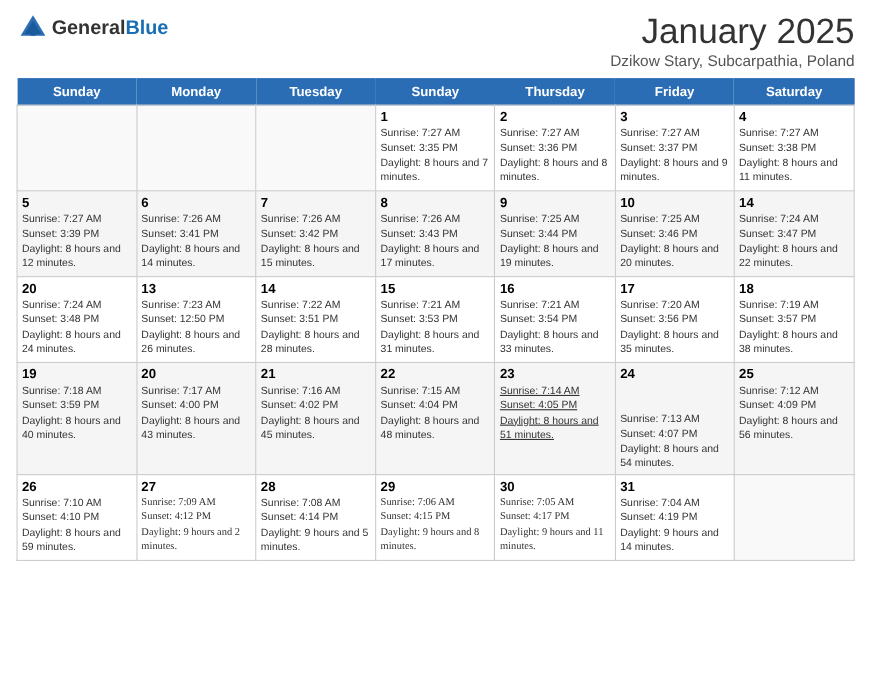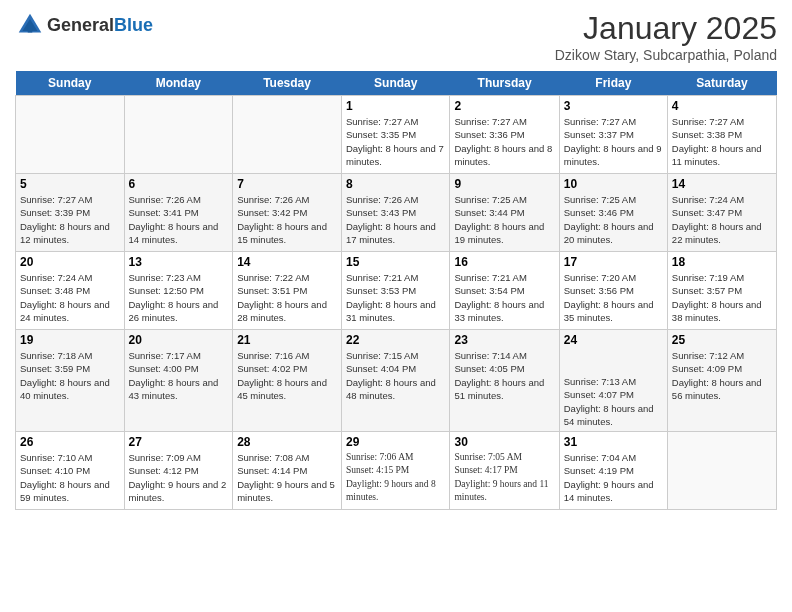--- a/index.html
+++ b/index.html
@@ -264,21 +264,21 @@
 Daylight: 8 hours and 45 minutes.</div>
           </td>
           <td>
             <span class="day-number">22</span>
             <div class="day-info" style="white-space: pre-line;">Sunrise: 7:15 AM
 Sunset: 4:04 PM
 Daylight: 8 hours and 48 minutes.</div>
           </td>
           <td>
             <span class="day-number">23</span>
-            <div class="day-info" style="white-space: pre-line;">Sunrise: 7:14 AM
+            <div class="day-info" style="white-space: pre-line; text-decoration: underline;">Sunrise: 7:14 AM
 Sunset: 4:05 PM
 Daylight: 8 hours and 51 minutes.</div>
           </td>
           <td>
             <span class="day-number">24</span>
             <div class="day-info" style="white-space: pre-line; margin-top: 28px;">Sunrise: 7:13 AM
 Sunset: 4:07 PM
 Daylight: 8 hours and 54 minutes.</div>
           </td>
           <td>
@@ -290,21 +290,21 @@
         </tr>
         <tr>
           <td>
             <span class="day-number">26</span>
             <div class="day-info" style="white-space: pre-line;">Sunrise: 7:10 AM
 Sunset: 4:10 PM
 Daylight: 8 hours and 59 minutes.</div>
           </td>
           <td>
             <span class="day-number">27</span>
-            <div class="day-info" style="white-space: pre-line;">Sunrise: 7:09 AM
+            <div class="day-info" style="white-space: pre-line; font-family: Liberation Serif, serif;">Sunrise: 7:09 AM
 Sunset: 4:12 PM
 Daylight: 9 hours and 2 minutes.</div>
           </td>
           <td>
             <span class="day-number">28</span>
             <div class="day-info" style="white-space: pre-line;">Sunrise: 7:08 AM
 Sunset: 4:14 PM
 Daylight: 9 hours and 5 minutes.</div>
           </td>
           <td>

